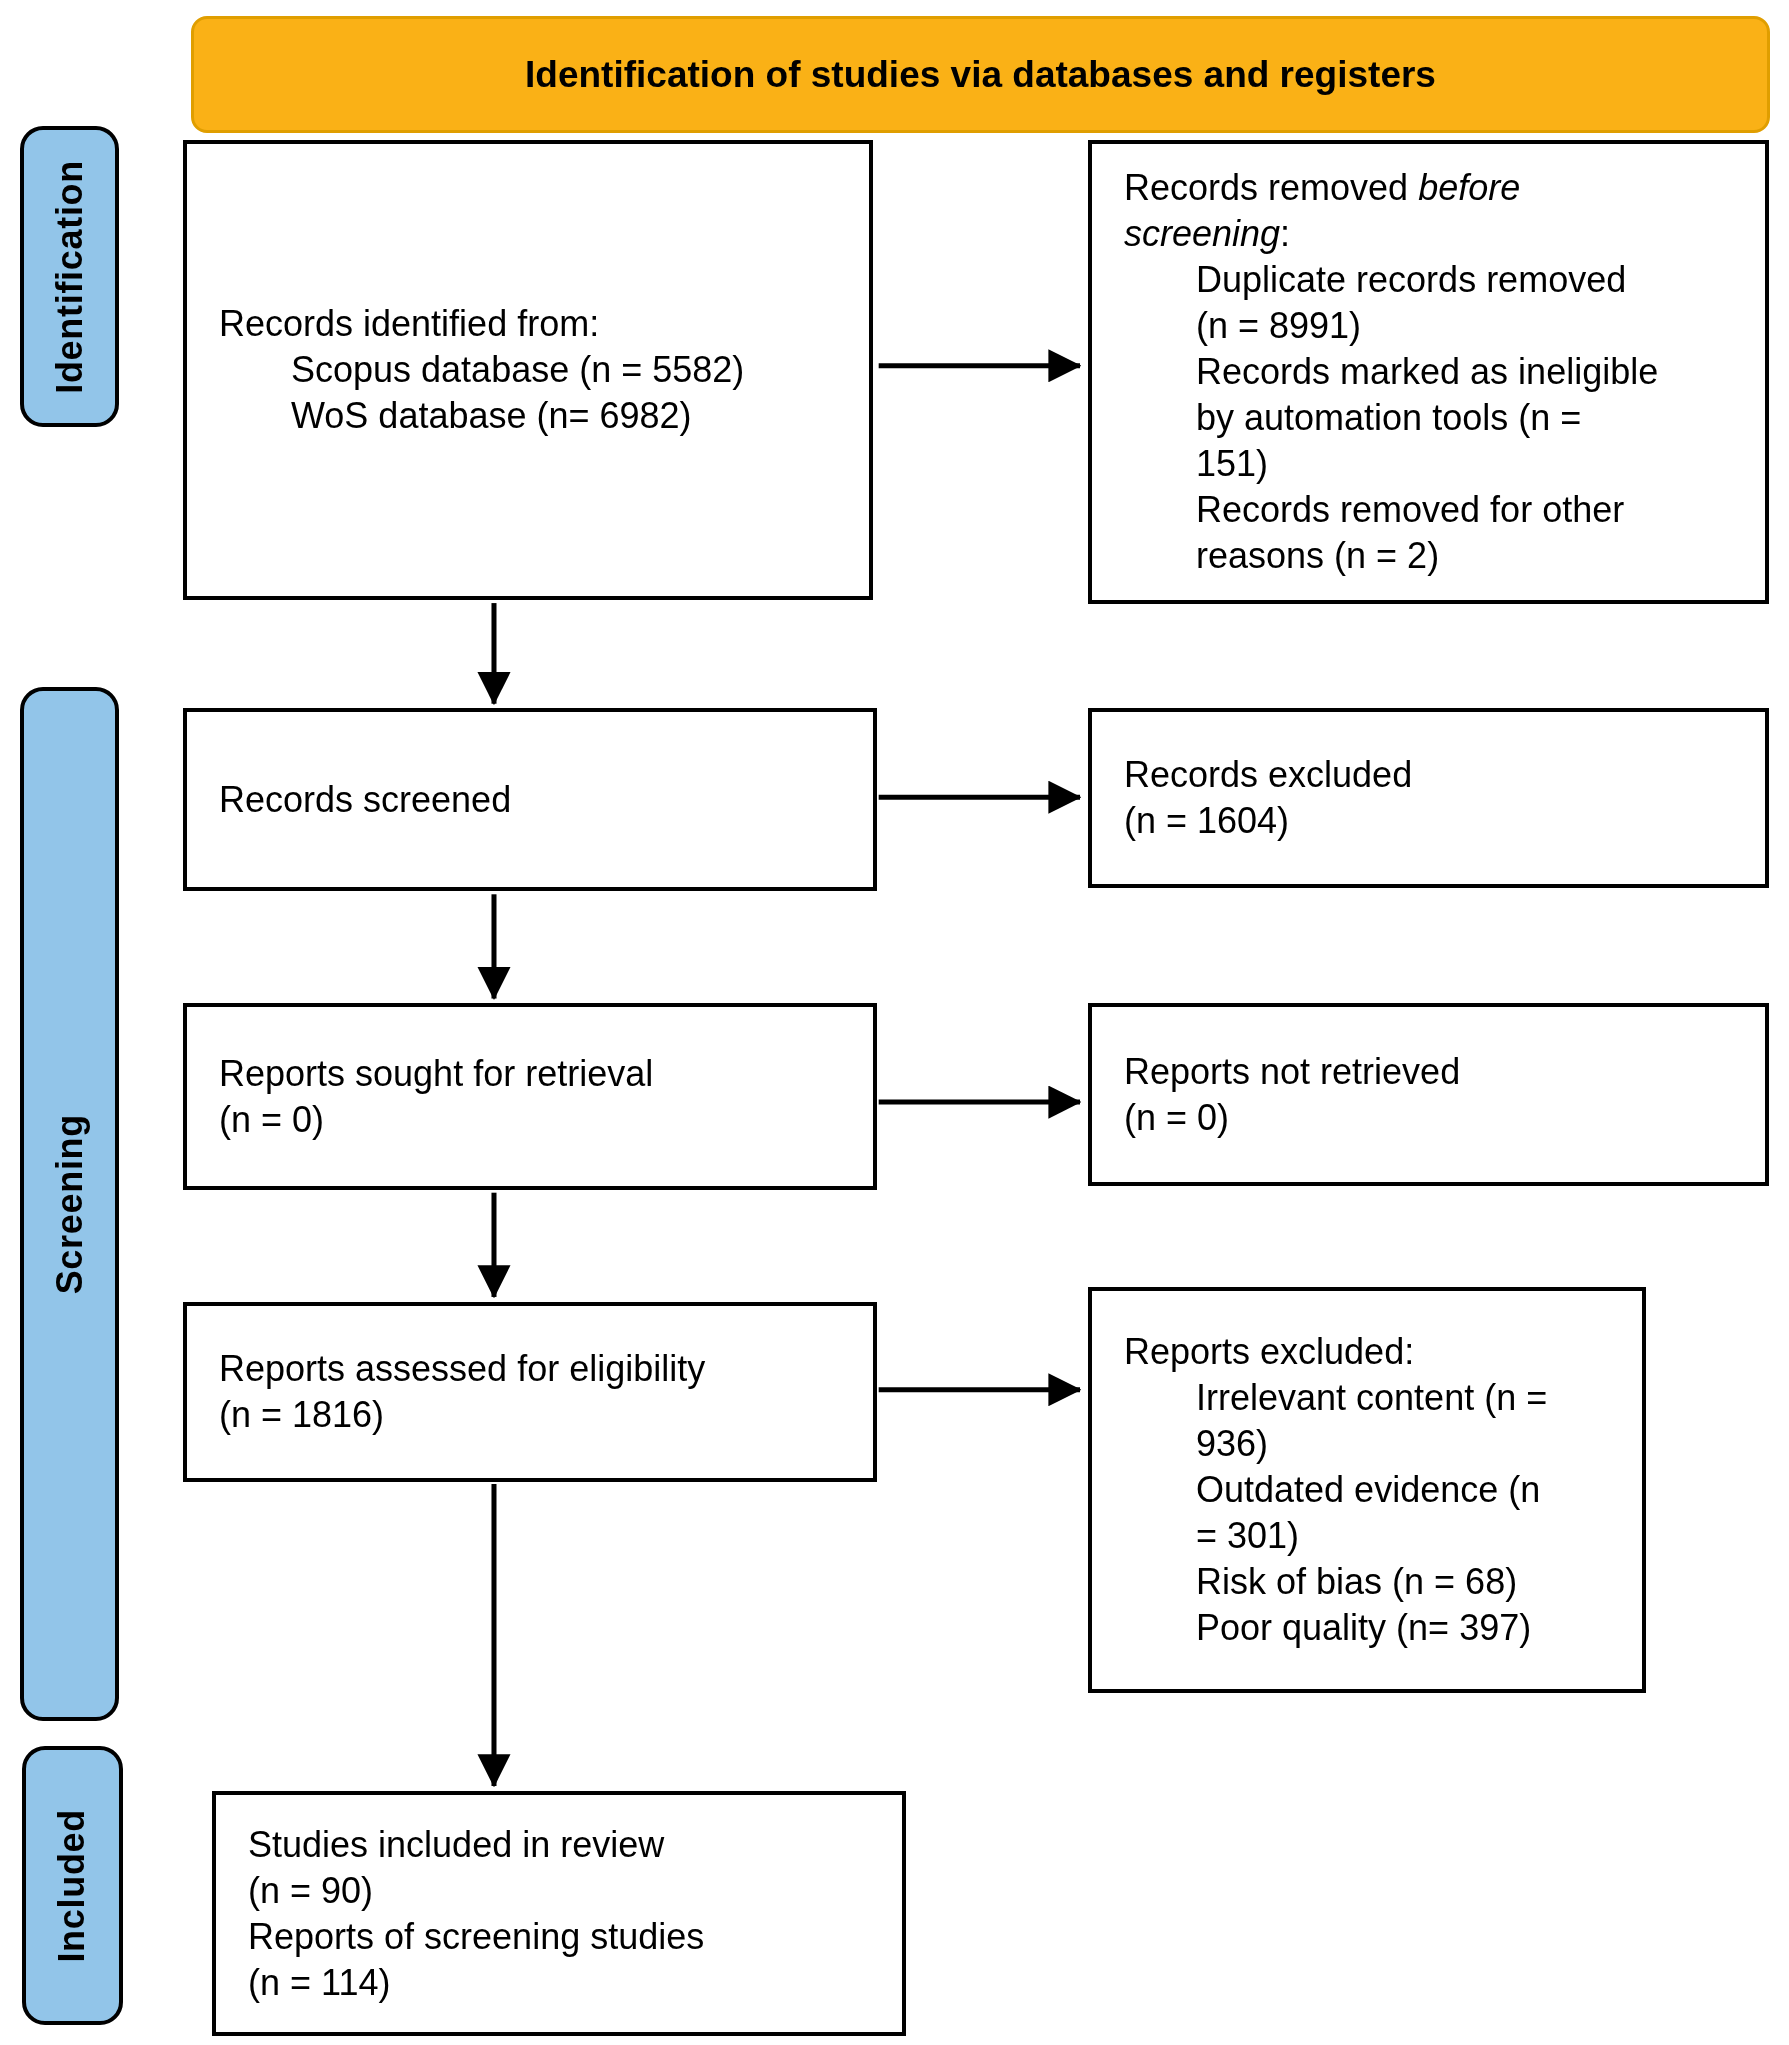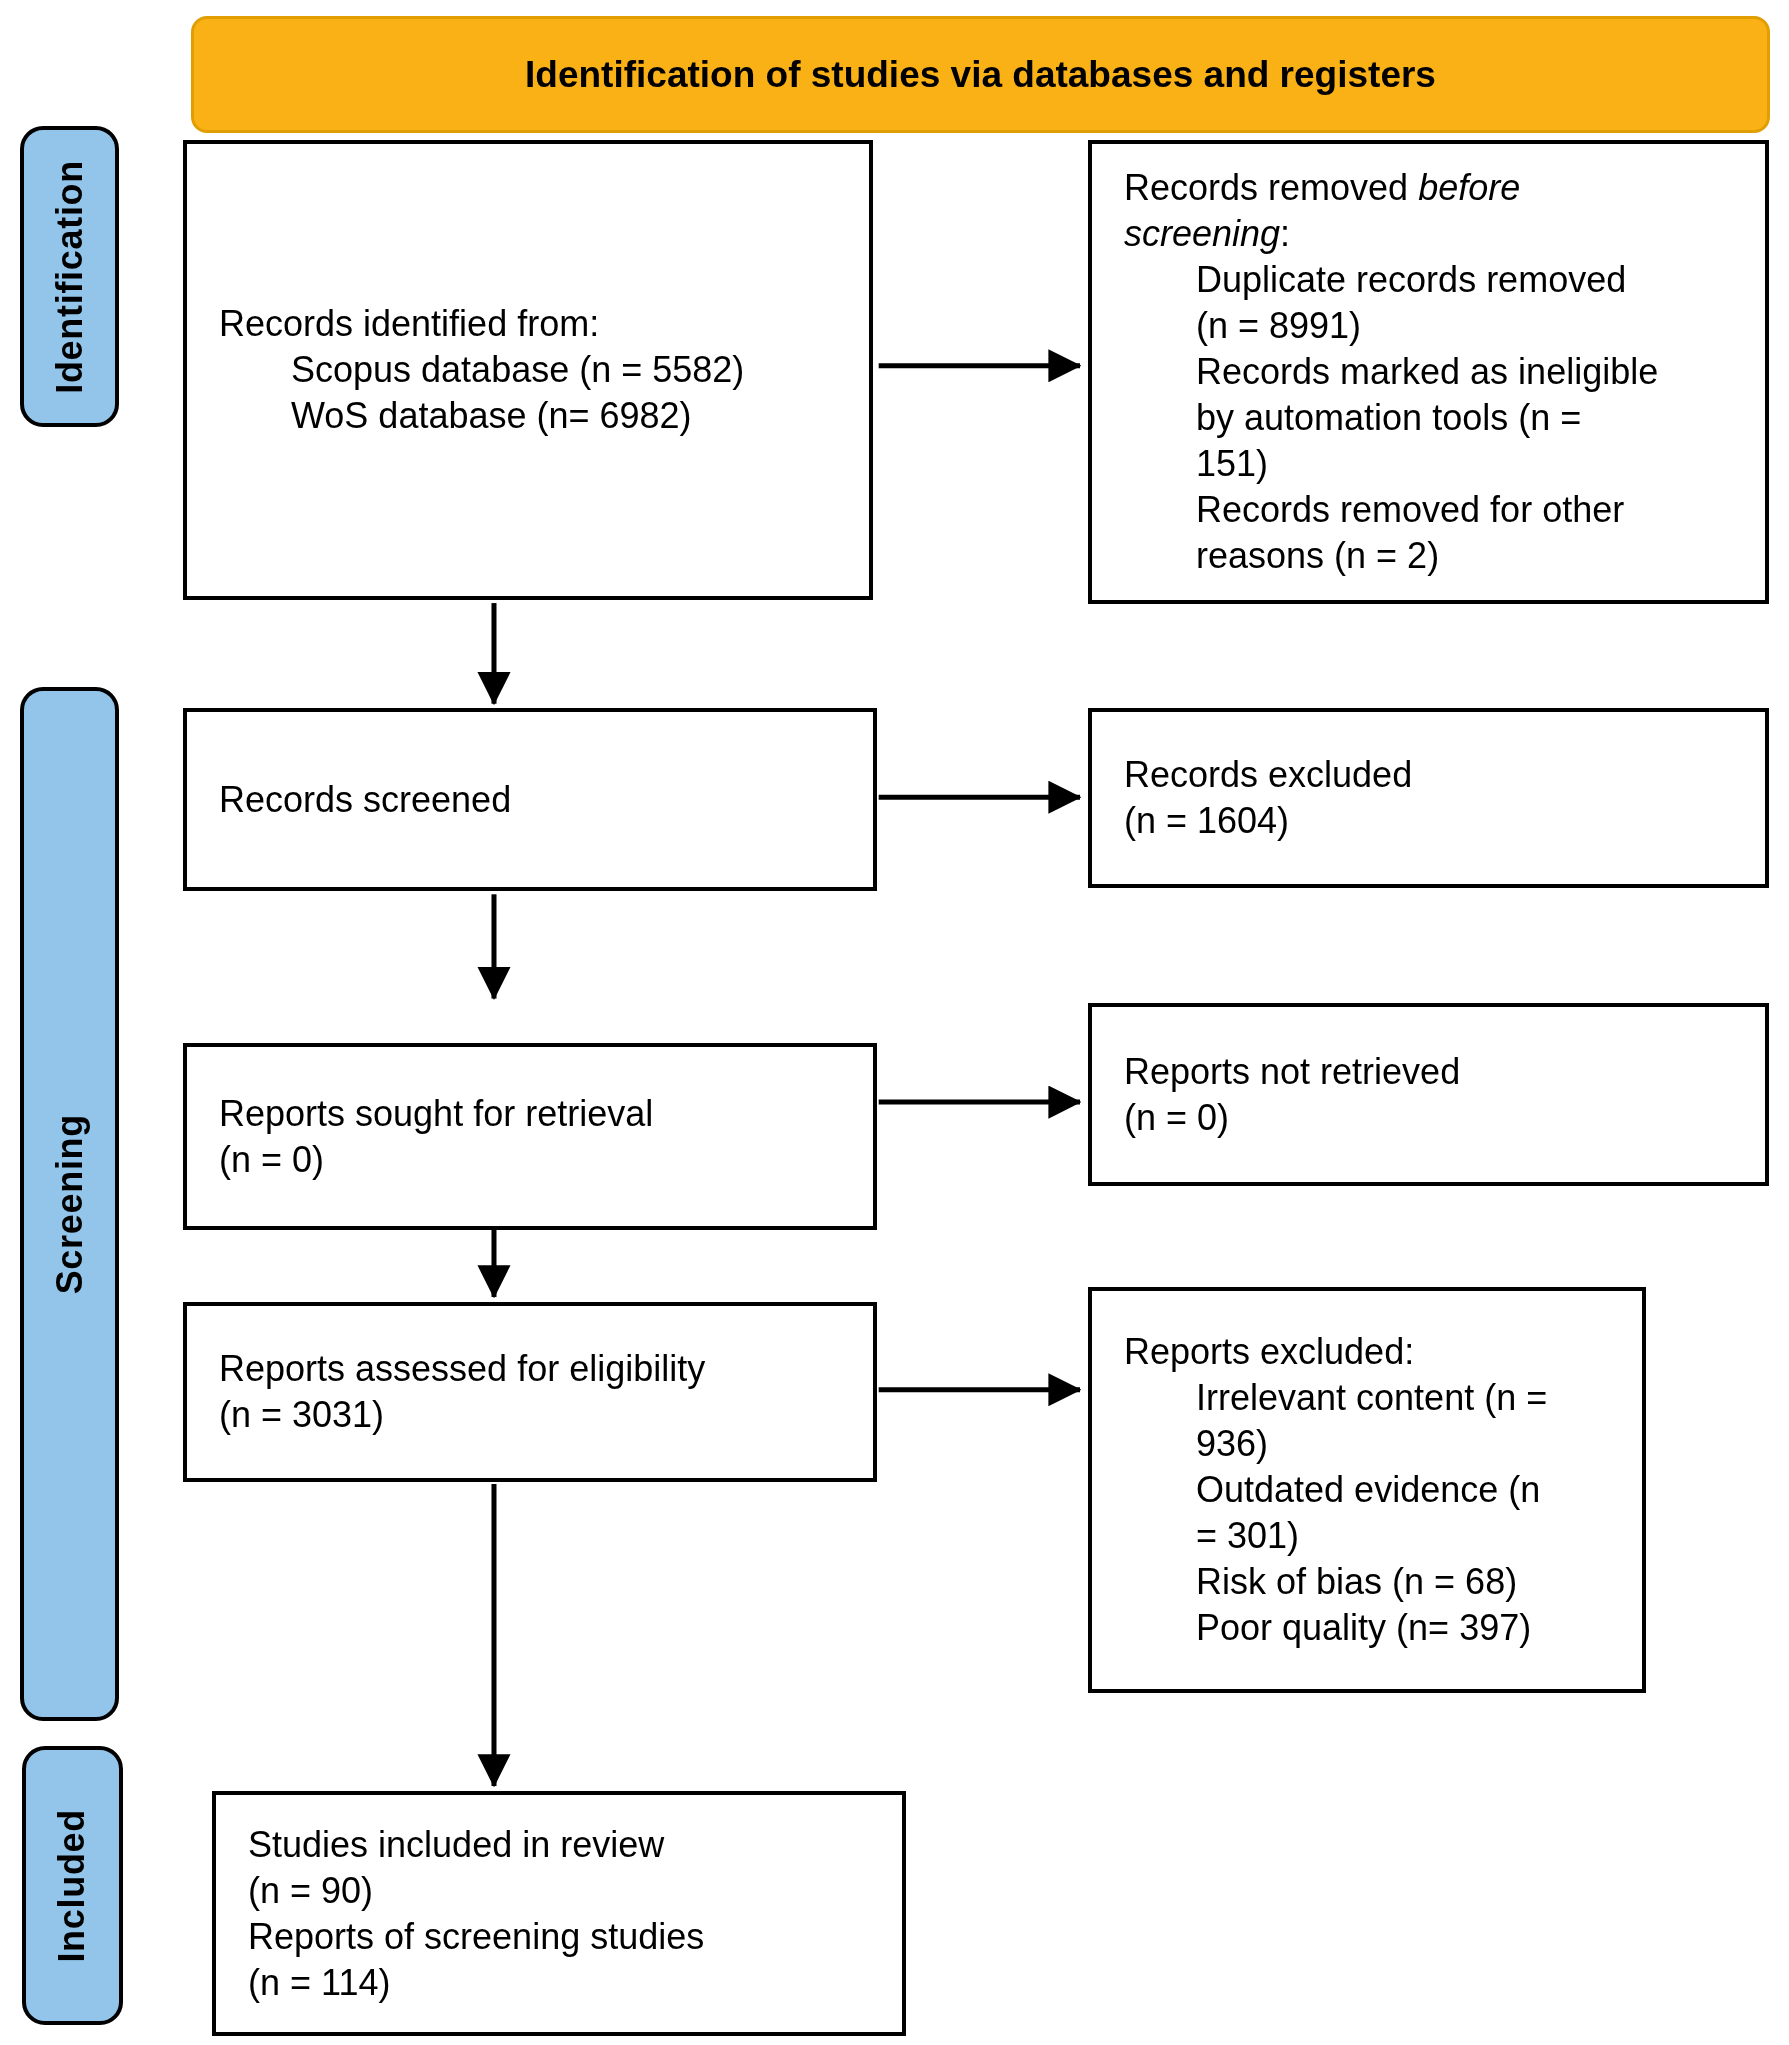--- a/index.html
+++ b/index.html
@@ -105,33 +105,33 @@
 
   <div class="box" style="left:183px;top:708px;width:694px;height:183px;">
     <div class="line">Records screened</div>
   </div>
 
   <div class="box" style="left:1088px;top:708px;width:681px;height:180px;">
     <div class="line">Records excluded</div>
     <div class="line">(n = 1604)</div>
   </div>
 
-  <div class="box" style="left:183px;top:1003px;width:694px;height:187px;margin-top:40px;">
+  <div class="box" style="left:183px;top:1003px;width:694px;height:187px;">
     <div class="line">Reports sought for retrieval</div>
     <div class="line">(n = 0)</div>
   </div>
 
   <div class="box" style="left:1088px;top:1003px;width:681px;height:183px;">
     <div class="line">Reports not retrieved</div>
     <div class="line">(n = 0)</div>
   </div>
 
   <div class="box" style="left:183px;top:1302px;width:694px;height:180px;">
     <div class="line">Reports assessed for eligibility</div>
-    <div class="line">(n = 3031)</div>
+    <div class="line">(n = 1816)</div>
   </div>
 
   <div class="box" style="left:1088px;top:1287px;width:558px;height:406px;padding-right:86px;">
     <div class="line">Reports excluded:</div>
     <div class="line indent">Irrelevant content (n = 936)</div>
     <div class="line indent">Outdated evidence (n = 301)</div>
     <div class="line indent">Risk of bias (n = 68)</div>
     <div class="line indent">Poor quality (n= 397)</div>
   </div>
 

